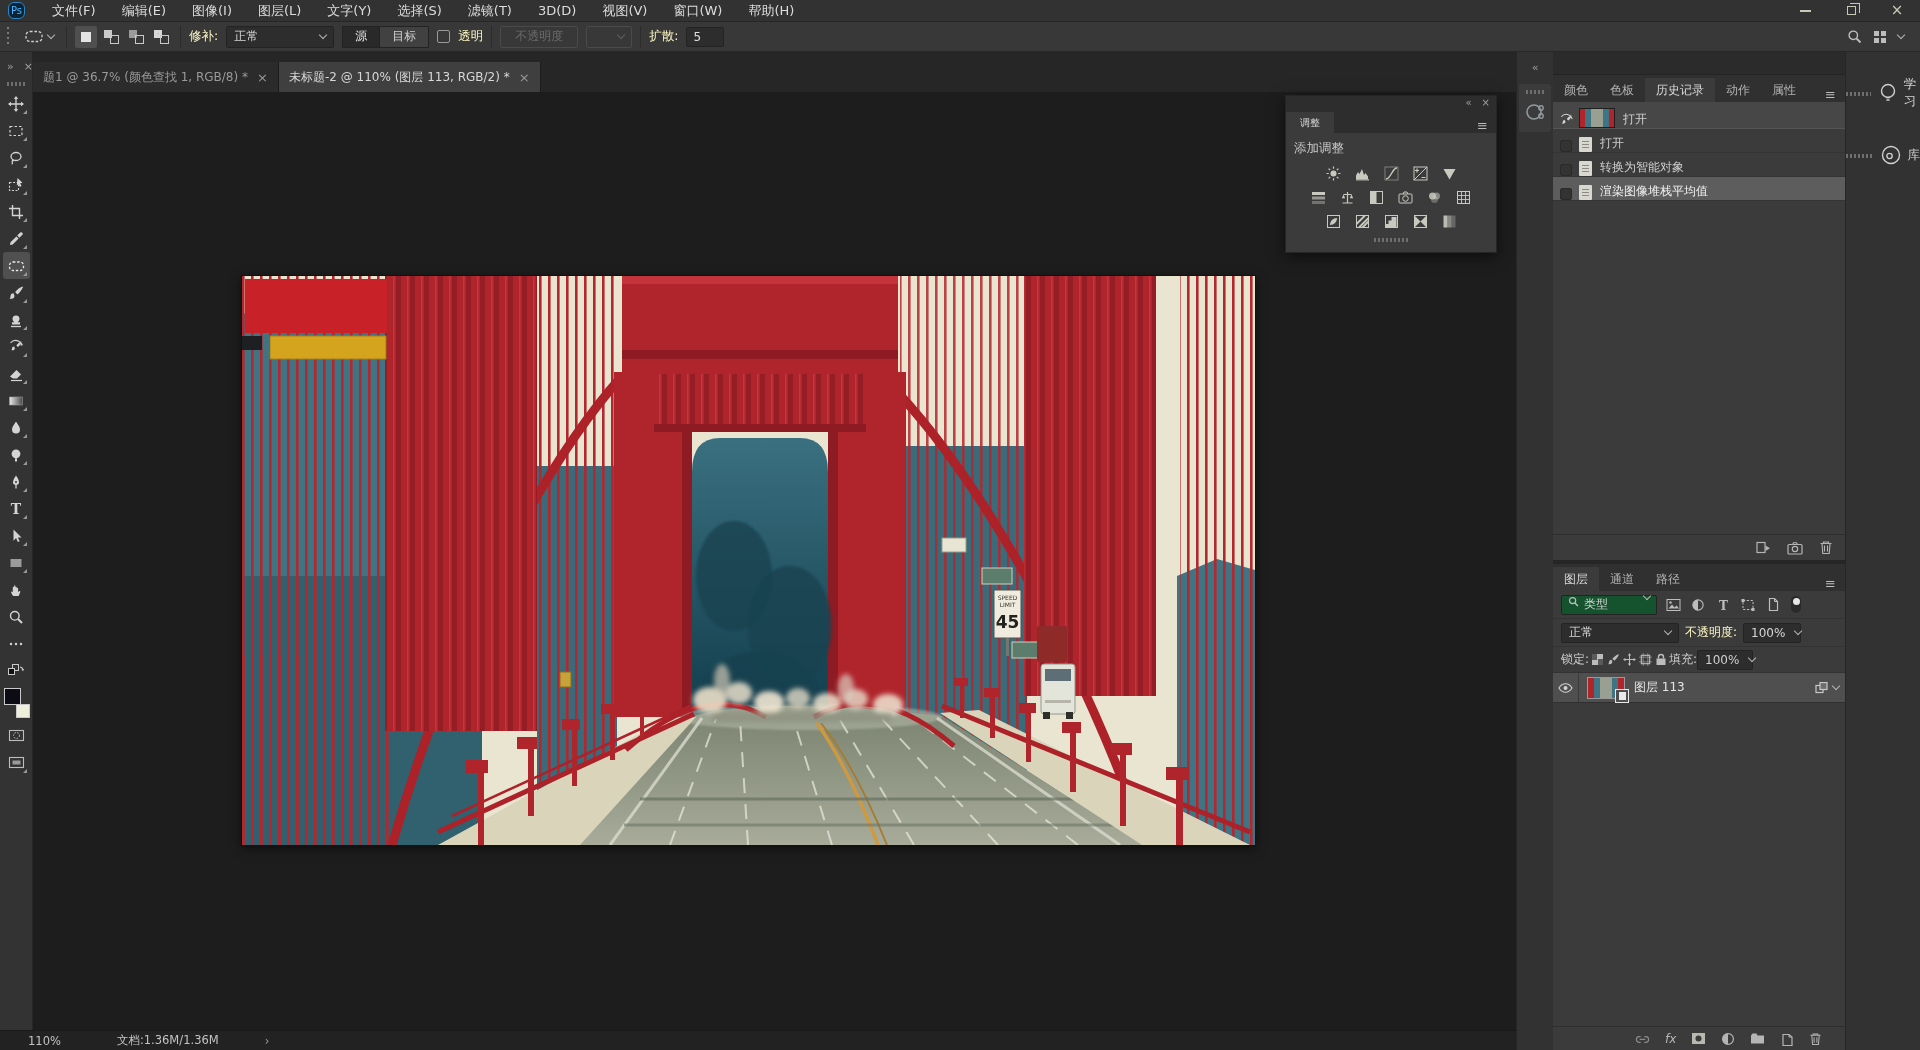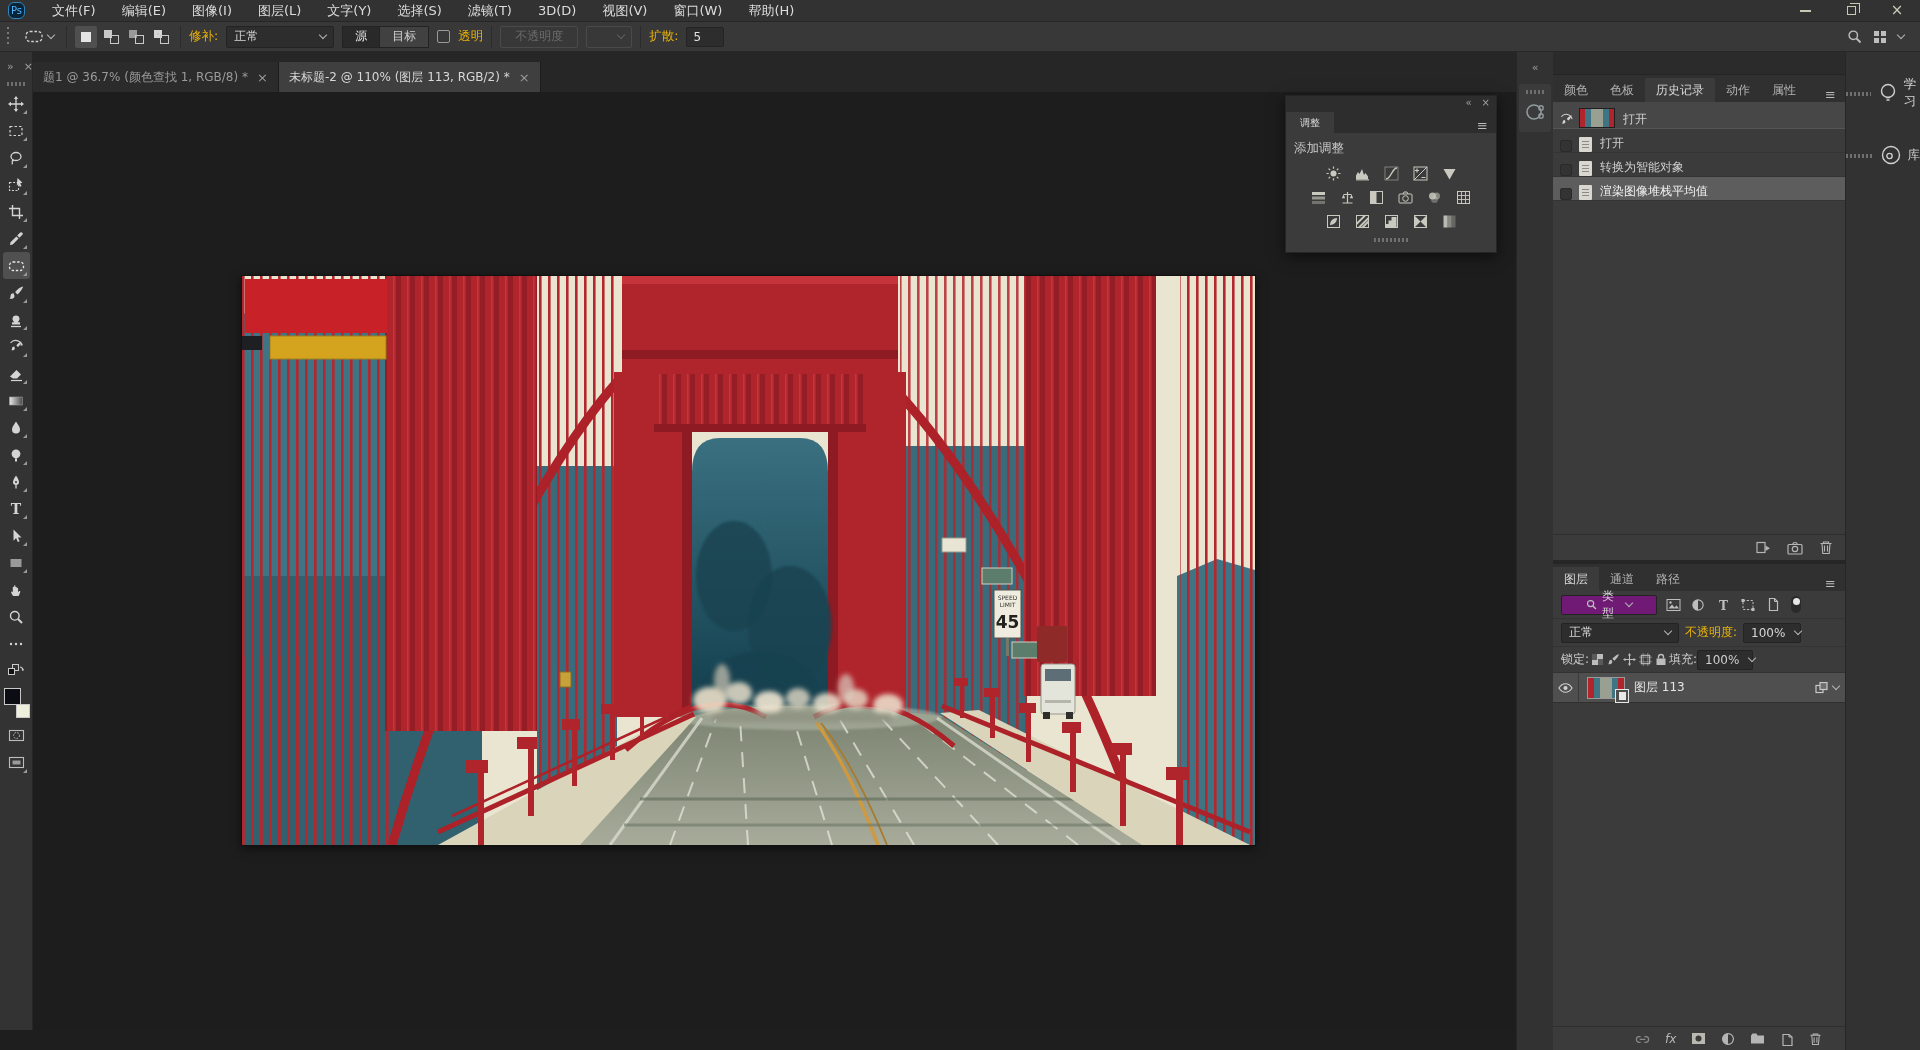--- a/index.html
+++ b/index.html
@@ -24,21 +24,21 @@
 .chev{width:6px;height:6px;border-right:1.4px solid #b5b5b5;border-bottom:1.4px solid #b5b5b5;transform:rotate(45deg);margin-top:-3px;flex:none}
 .chev.dis{border-color:#5f5f5f}
 .sep{width:1px;height:22px;background:#2c2c2c}
 .selmodes{display:flex;gap:3px}
 .selmode{width:22px;height:22px;display:flex;align-items:center;justify-content:center;border-radius:2px;position:relative}
 .selmode.active{background:#4f4f4f}
 .sq-f{width:10px;height:10px;background:#e4e4e4}
 .sq-o{width:9px;height:9px;border:1px solid #c9c9c9}
 .ov1{position:absolute;transform:translate(-3px,-3px);background:#c9c9c9;border:none;width:8px;height:8px}
 .ov2{position:absolute;transform:translate(3px,3px)}
-.lbl{color:#eab308;font-size:12.5px;white-space:nowrap}
+.lbl{color:#fef9c3;font-size:12.5px;white-space:nowrap}
 .select{height:22px;background:#2d2d2d;border:1px solid #232323;border-radius:2px;display:flex;align-items:center;justify-content:space-between;padding:0 7px;gap:10px}
 .select.dis{background:transparent;border-color:#4a4a4a;color:#6a6a6a}
 .segbtn{height:22px;padding:0 12px;display:flex;align-items:center;border:1px solid #232323}
 .segbtn.on{background:#292929;color:#e2e2e2}
 .segbtn.off{background:#414141;color:#cfcfcf;border-left:none}
 .checkbox{width:13px;height:13px;border:1px solid #9a9a9a;border-radius:2px;background:transparent}
 .btn-dis{height:22px;padding:0 14px;border:1px solid #4a4a4a;border-radius:2px;color:#6a6a6a;display:flex;align-items:center}
 .numbox{width:38px;height:20px;background:#2d2d2d;border:1px solid #232323;border-radius:2px;display:flex;align-items:center;padding:0 6px;color:#e0e0e0}
 .ob-right{margin-left:auto;display:flex;align-items:center;gap:12px;padding-right:10px}
 .wsgrid{display:grid;grid-template-columns:5px 5px;grid-gap:2px}
@@ -97,21 +97,21 @@
  background-image:linear-gradient(#8a8a82 0 0),linear-gradient(#8a8a82 0 0),linear-gradient(#8a8a82 0 0);
  background-size:7px 1.4px;background-repeat:no-repeat;background-position:3px 4px,3px 7px,3px 10px}
 .mini{background:linear-gradient(90deg,#b0242c 0 16%,#3f7484 16% 32%,#9aa091 32% 68%,#3f7484 68% 84%,#b0242c 84% 100%)}
 .hthumb{width:36px;height:20px;border:1px solid #1e1e1e;margin-right:8px;flex:none}
 .hlabel{font-size:12px;color:#cfcfcf;white-space:nowrap}
 .hrow.sel .hlabel{color:#f0f0f0}
 .hist-spacer{flex:1;background:#3b3b3b}
 .hist-foot{height:26px;border-top:1px solid #2e2e2e;display:flex;align-items:center;justify-content:flex-end;gap:16px;padding-right:12px}
 .rc-div{height:4px;background:#262626}
 .lay-filter{height:28px;display:flex;align-items:center;gap:7px;padding:0 8px;border-bottom:1px solid #333}
-.typesel{width:96px;height:20px;background:#701a75;border:1px solid #232323;border-radius:2px;display:flex;align-items:center;gap:5px;padding:0 24px}
+.typesel{width:96px;height:20px;background:#14532d;border:1px solid #232323;border-radius:2px;display:flex;gap:5px;padding:0 6px}
 .fic{display:flex;align-items:center;justify-content:center;width:18px;height:18px}
 .toggle-pill{width:10px;height:17px;background:#2a2a2a;border-radius:5px;position:relative;margin-left:2px}
 .toggle-pill i{position:absolute;left:1.5px;top:1.5px;width:7px;height:7px;background:#e6e6e6;border-radius:50%}
 .lay-blend{height:28px;display:flex;align-items:center;gap:6px;padding:0 8px;border-bottom:1px solid #333}
 .lay-lock{height:26px;display:flex;align-items:center;padding:0 8px;border-bottom:1px solid #333;color:#cfcfcf}
 .lockic{display:flex;align-items:center;justify-content:center;width:16px;height:16px}
 .checker{width:11px;height:11px;background:conic-gradient(#bdbdbd 0 25%,#5a5a5a 0 50%,#bdbdbd 0 75%,#5a5a5a 0)}
 .lay-row{height:30px;background:#4f4f4f;display:flex;align-items:center;border-bottom:1px solid #303030}
 .eyecol{width:26px;height:100%;display:flex;align-items:center;justify-content:center;border-right:1px solid #3a3a3a;flex:none}
 .lthumb{position:relative;width:38px;height:22px;border:1px solid #9a9a9a;margin:0 9px 0 8px;flex:none}
@@ -919,14 +919,19 @@
       <span class="farrow">
         <svg width="22" height="22" viewBox="0 0 22 22">
             <circle cx="11" cy="11" r="8.5" fill="none" stroke="#cfcfcf" stroke-width="1.4"></circle>
             <path d="M7 12a2.6 2.6 0 102.6-2.6A2.6 2.6 0 1012 12" fill="none" stroke="#cfcfcf" stroke-width="1.3"></path>
           </svg>
         <span>库</span>
       </span>
     </div>
   </aside>
 
+  <footer class="statusbar abs">
+    <span class="sb-zoom">110%</span>
+    <span class="sb-doc">文档:1.36M/1.36M</span>
+    <span class="sb-arrow">›</span>
+  </footer>
 
 </div>
 
 </body></html>

